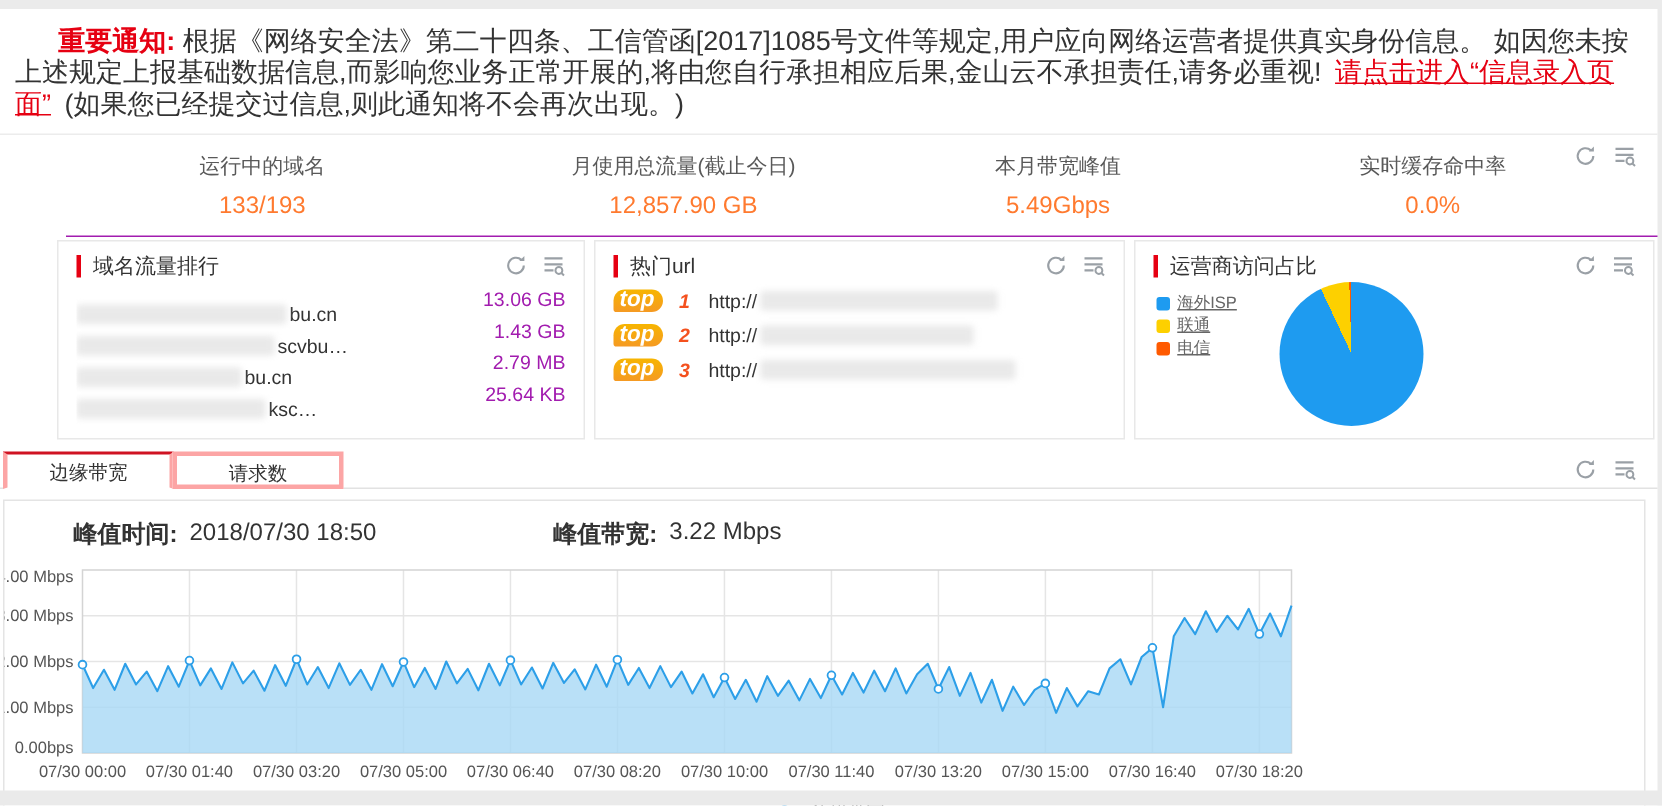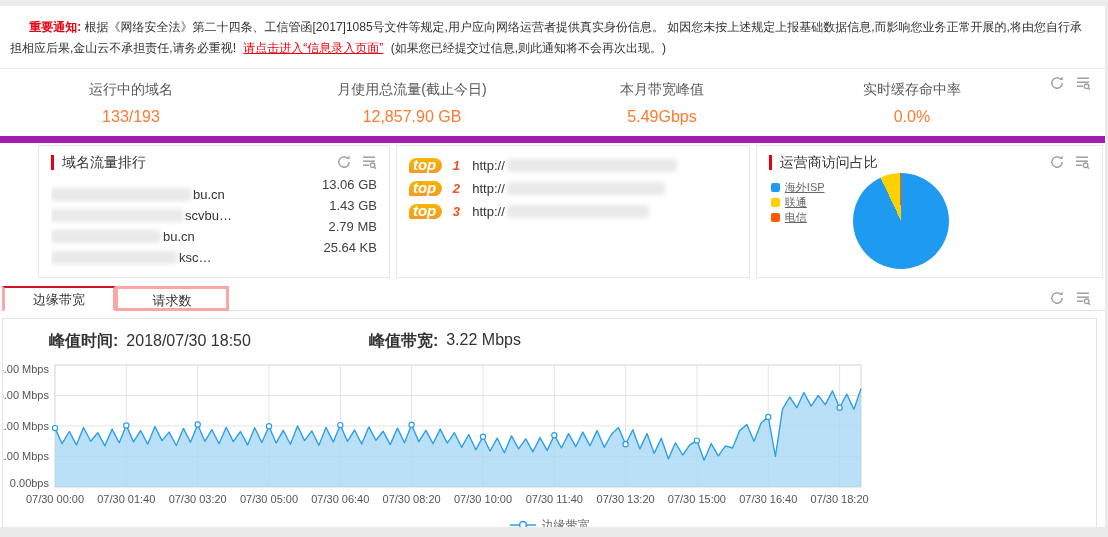--- a/index.html
+++ b/index.html
@@ -4,29 +4,29 @@
 <style>
   * { margin:0; padding:0; box-sizing:border-box; }
   html,body { width:1108px; height:537px; overflow:hidden; }
   body { font-family:"Liberation Sans","DejaVu Sans",sans-serif; background:#ebebeb; color:#333; }
   .page { position:relative; width:1108px; height:537px; }
   .strip-top { height:6px; background:#ebebeb; }
   .main { background:#fff; width:1105px; min-height:521px; }
   .strip-bottom { position:absolute; left:0; right:0; bottom:0; height:10px; background:#eaeaea; }
 
   
-  .notice { padding:11px 14px 9px 10px; border-bottom:1px solid #ececec; font-size:12px; line-height:21px; }
+  .notice { padding:11px 14px 9px 10px; border-bottom:1px solid #ececec; font-size:18px; line-height:21px; }
   .notice p { text-indent:1.6em; }
   .notice-prefix { color:#e60012; font-weight:bold; }
   .notice-body { color:#333; }
   .notice-link { color:#e60012; text-decoration:underline; cursor:pointer; margin:0 4px; }
   .notice-suffix { color:#333; }
 
   
-  .stats { position:relative; display:flex; padding:12px 0 10px 0; border-bottom:7px solid #a21caf; }
+  .stats { position:relative; display:flex; padding:12px 0 10px 0; border-bottom:1px solid #a21caf;margin-left:44px; }
   .stat { text-align:center; }
   .stat:nth-child(1){ width:262px; }
   .stat:nth-child(2){ width:300px; }
   .stat:nth-child(3){ width:200px; }
   .stat:nth-child(4){ width:300px; }
   .stat-label { font-size:14px; color:#595959; }
   .stat-value { margin-top:9px; font-size:16px; color:#ff7a2f; }
   .corner-icons { position:absolute; right:14px; top:6px; display:flex; gap:10px; }
   .iconbtn { width:16px; height:16px; cursor:pointer; color:#9aa0a6; }
   .iconbtn svg { width:16px; height:16px; display:block; }
@@ -43,21 +43,21 @@
 
   
   .rank-row { display:flex; align-items:center; font-size:13px; line-height:21px; height:21px; color:#333; }
   .rank-left { display:flex; align-items:center; overflow:hidden; white-space:nowrap;margin-top:20px; }
   .blur { display:inline-block; height:13px; border-radius:2px; background:#e9e9e9; filter:blur(2px); margin-right:2px; }
   .rank-row:nth-of-type(1) .blur{ width:128px; }
   .rank-row:nth-of-type(2) .blur{ width:140px; }
   .rank-row:nth-of-type(3) .blur{ width:132px; }
   .rank-row:nth-of-type(4) .blur{ width:110px; }
   .rank-row:nth-of-type(5) .blur{ width:126px; }
-  .rank-value { margin-left:auto; color:#404040; }
+  .rank-value { margin-left:auto; color:#a21caf; }
 
   
   .url-row { display:flex; align-items:center; height:23px; font-size:13px; }
   .top-badge { display:inline-block; background:linear-gradient(180deg,#f7b500,#f59a23); color:#fff; font-style:italic; font-weight:bold; font-size:15px; line-height:14px; padding:0 6px 1px 4px; border-radius:8px 8px 8px 2px; }
   .top-rank { font-style:italic; font-weight:bold; color:#f4511e; width:16px; text-align:center; margin:0 8px 0 6px; font-size:13px; }
   .url-prefix { color:#333; margin-right:2px; }
   .url-row .blur { width:170px; }
   .url-row:nth-of-type(2) .blur { width:158px; }
   .url-row:nth-of-type(3) .blur { width:142px; }
 
@@ -184,20 +184,40 @@
         <div class="rank-row">
           <span class="rank-left">
               <span class="blur"></span>
               <span>ksc…</span>
             </span>
           <span class="rank-value">25.64 KB</span>
         </div>
       </section>
 
       <section class="panel p2">
+        <div class="panel-head">
+          <span class="panel-title">热门url</span>
+          <span class="panel-icons">
+            <span class="iconbtn">
+                <svg viewBox="0 0 16 16" fill="none">
+                  <path d="M13.2 8a5.2 5.2 0 1 1-1.6-3.75" stroke="currentColor" stroke-width="1.4"></path>
+                  <path d="M13.6 1.6 v3.4 h-3.4 z" fill="currentColor"></path>
+                </svg>
+              </span>
+            <span class="iconbtn">
+                <svg viewBox="0 0 16 16" fill="none">
+                  <line x1="2" y1="3.2" x2="14" y2="3.2" stroke="currentColor" stroke-width="1.5"></line>
+                  <line x1="2" y1="7.2" x2="14" y2="7.2" stroke="currentColor" stroke-width="1.5"></line>
+                  <line x1="2" y1="11.2" x2="8" y2="11.2" stroke="currentColor" stroke-width="1.5"></line>
+                  <circle cx="11.6" cy="11.3" r="2.3" stroke="currentColor" stroke-width="1.3"></circle>
+                  <line x1="13.3" y1="13" x2="15" y2="14.7" stroke="currentColor" stroke-width="1.3"></line>
+                </svg>
+              </span>
+          </span>
+        </div>
         <div class="url-row">
           <span class="top-badge">top</span>
           <span class="top-rank">1</span>
           <span class="url-prefix">http://</span>
           <span class="blur"></span>
         </div>
         <div class="url-row">
           <span class="top-badge">top</span>
           <span class="top-rank">2</span>
           <span class="url-prefix">http://</span>

